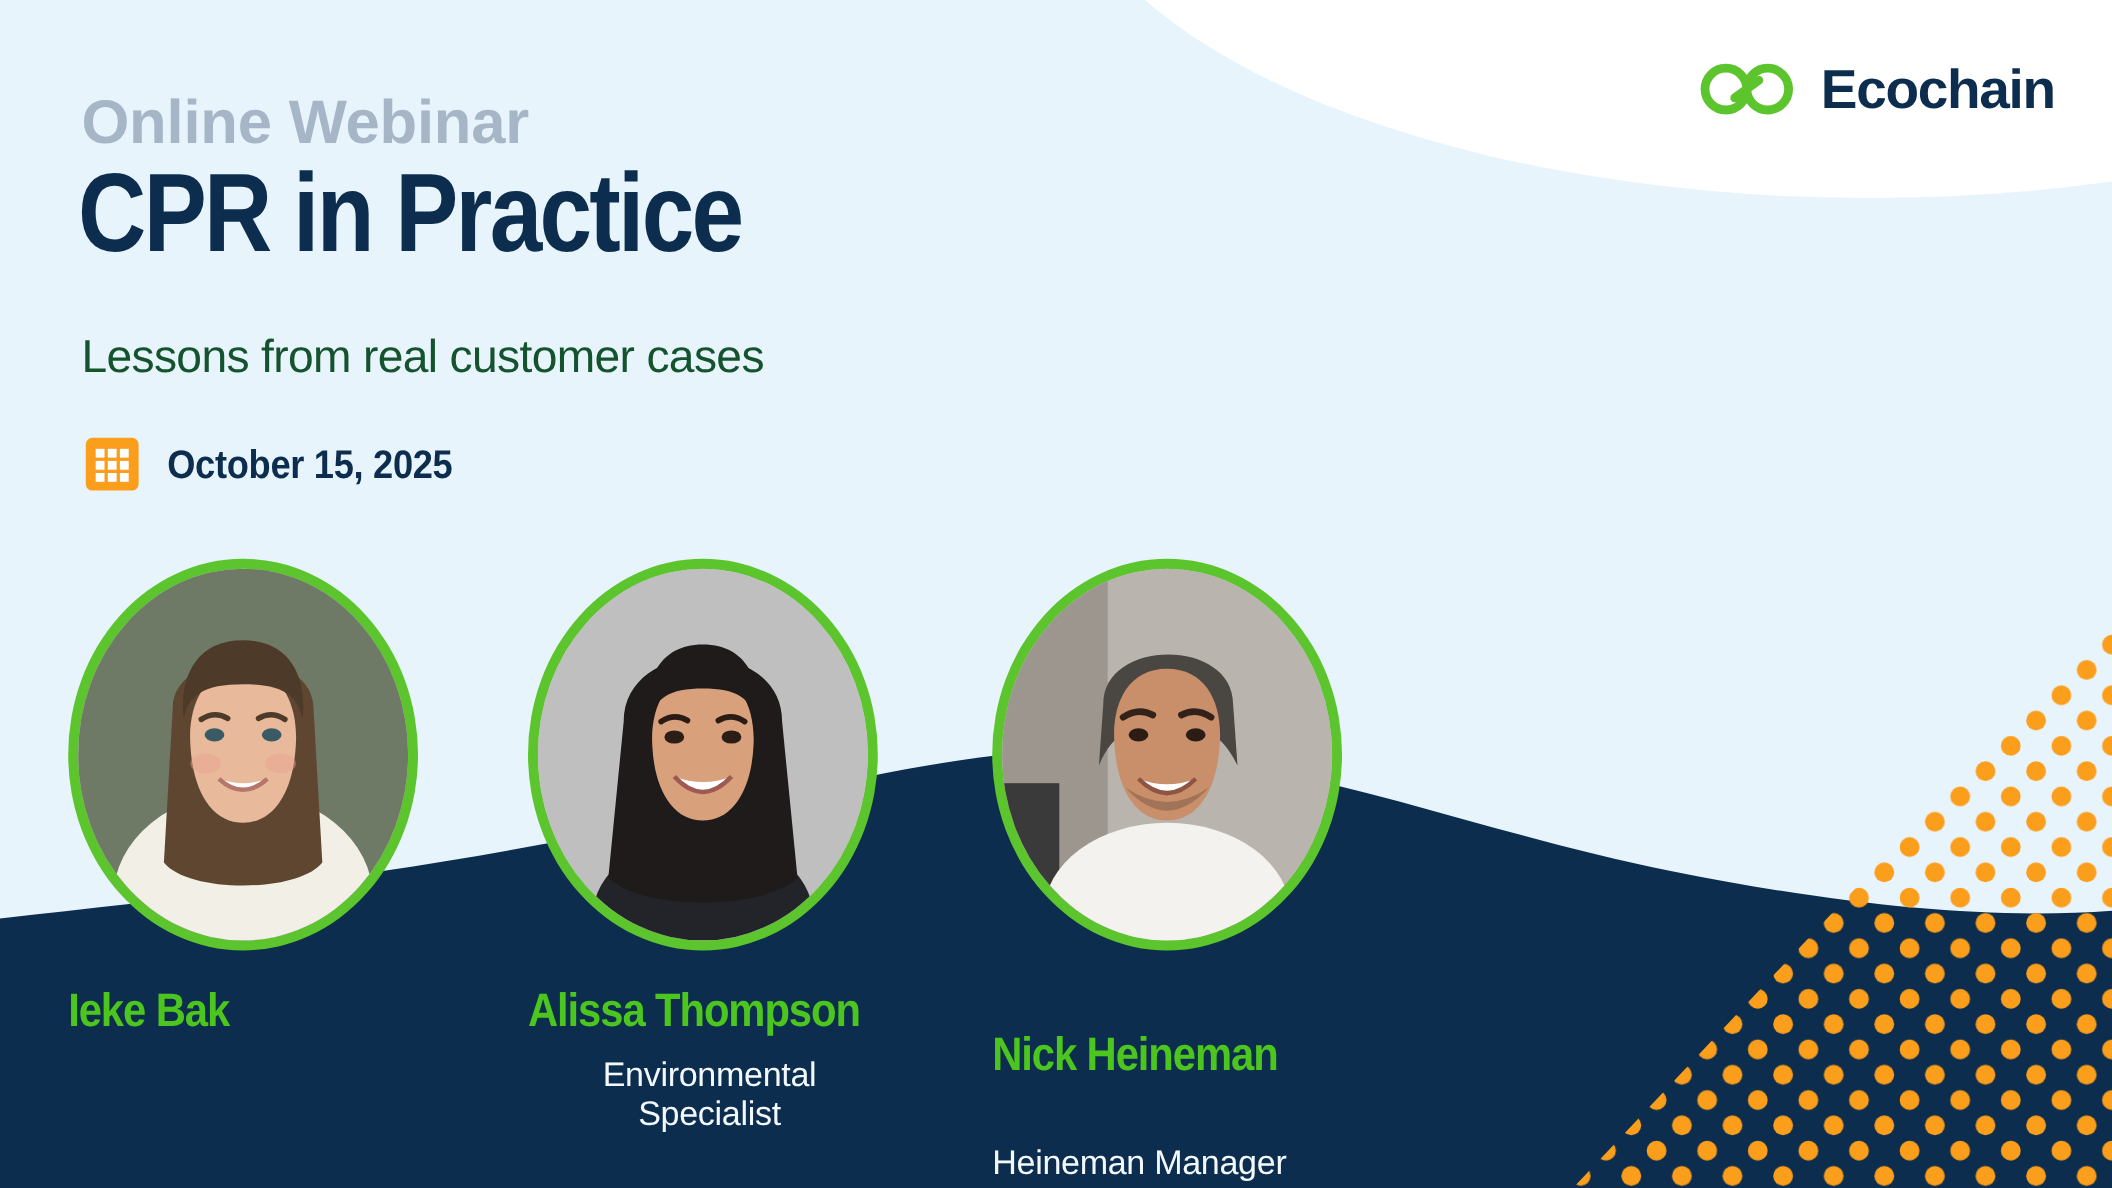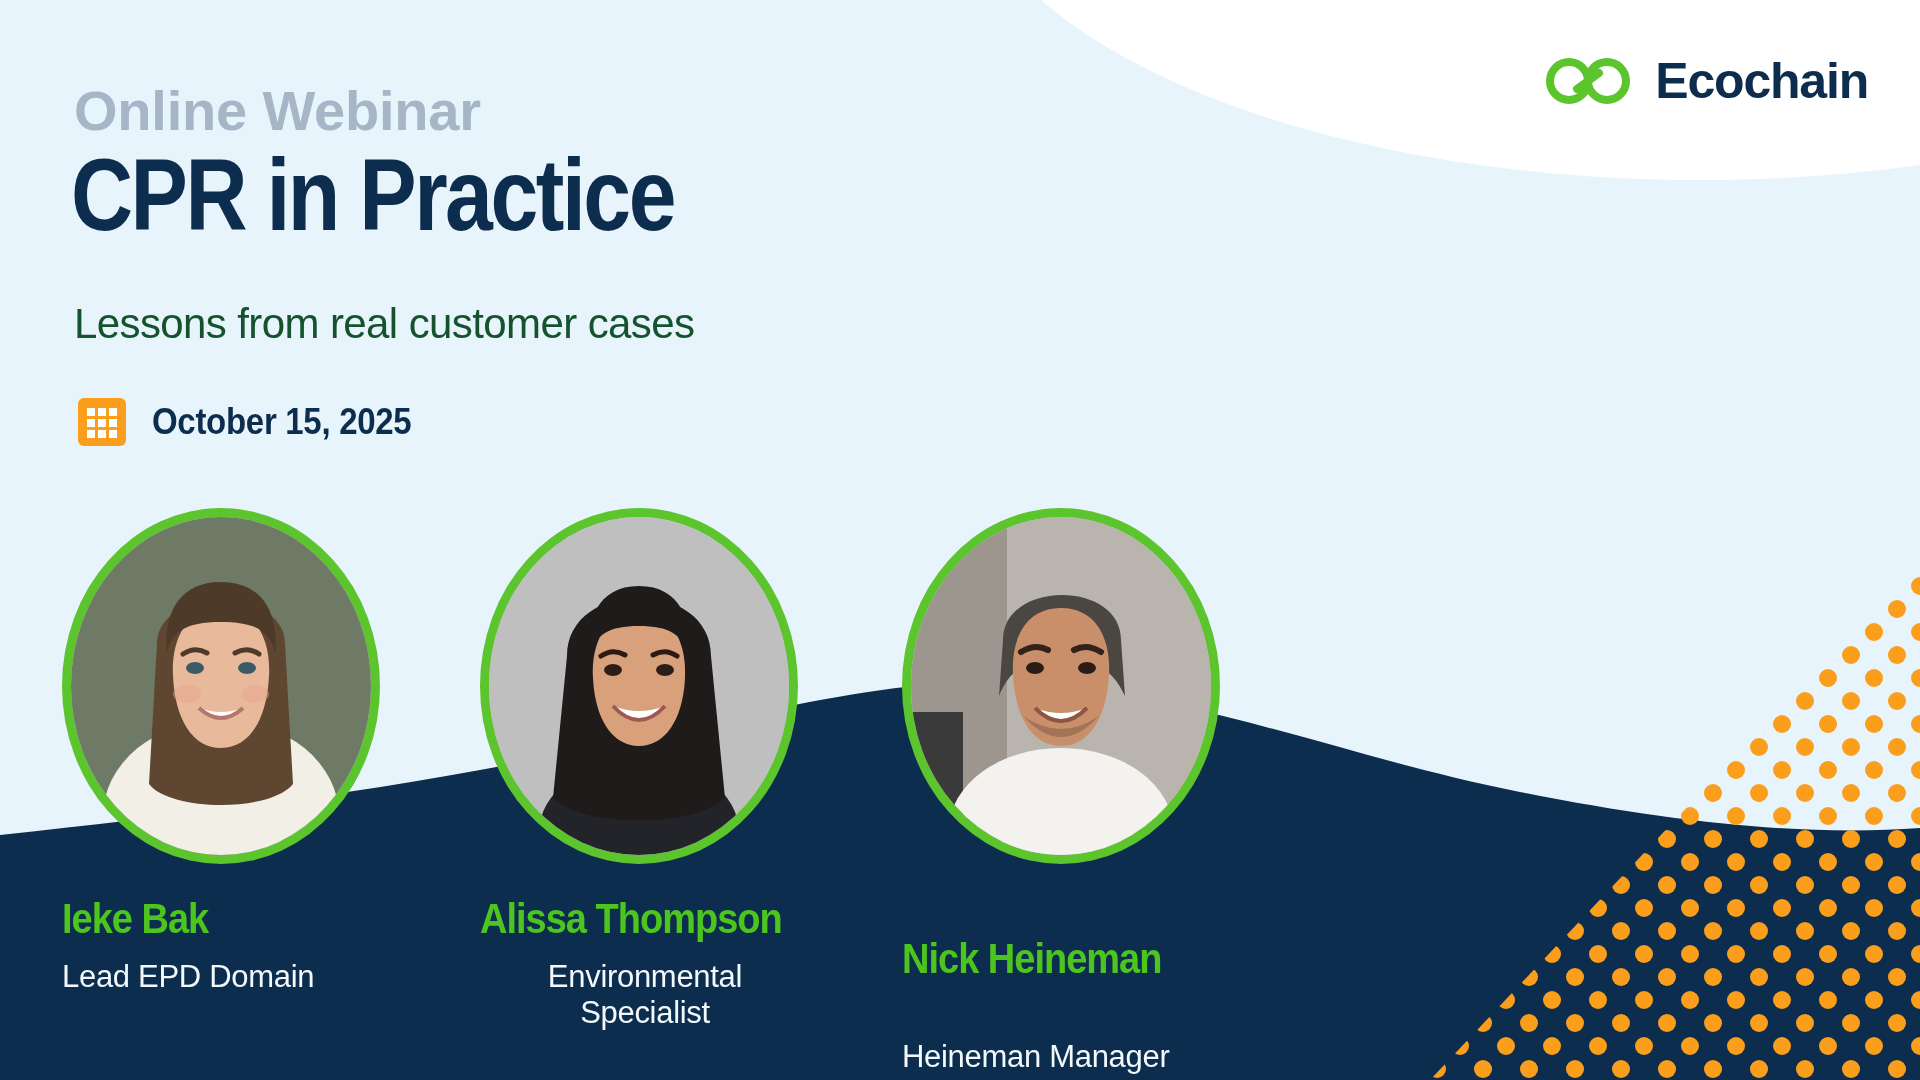--- a/index.html
+++ b/index.html
@@ -173,21 +173,20 @@
             <path d="M112 138 q12 -8 24 -1" stroke="#4E3A28" stroke-width="5" fill="none" stroke-linecap="round"></path>
             <path d="M164 137 q12 -7 24 1" stroke="#4E3A28" stroke-width="5" fill="none" stroke-linecap="round"></path>
             <path d="M128 192 q22 18 44 0 q-22 8 -44 0 Z" fill="#FFFFFF"></path>
             <path d="M128 192 q22 20 44 0" stroke="#B5766B" stroke-width="4" fill="none"></path>
             <ellipse cx="116" cy="178" rx="14" ry="9" fill="#E9A593" opacity="0.45"></ellipse>
             <ellipse cx="184" cy="178" rx="14" ry="9" fill="#E9A593" opacity="0.45"></ellipse>
           </svg>
         </div>
       </div>
       <div class="sp-name">Ieke Bak</div>
-      <div class="sp-role">Lead EPD Domain</div>
     </div>
 
     <div class="speaker">
       <div class="portrait-wrap">
         <div class="portrait">
           <svg viewBox="0 0 300 340" xmlns="http://www.w3.org/2000/svg" preserveAspectRatio="xMidYMid slice">
             <rect width="300" height="340" fill="#BFBFBF"></rect>
             <ellipse cx="150" cy="316" rx="100" ry="72" fill="#23242A"></ellipse>
             <path d="M78 140 C78 62 222 62 222 140 L236 282 C206 312 94 312 64 282 Z" fill="#1E1B1A"></path>
             <path d="M150 96 C184 96 198 128 196 162 C194 204 176 230 150 230

